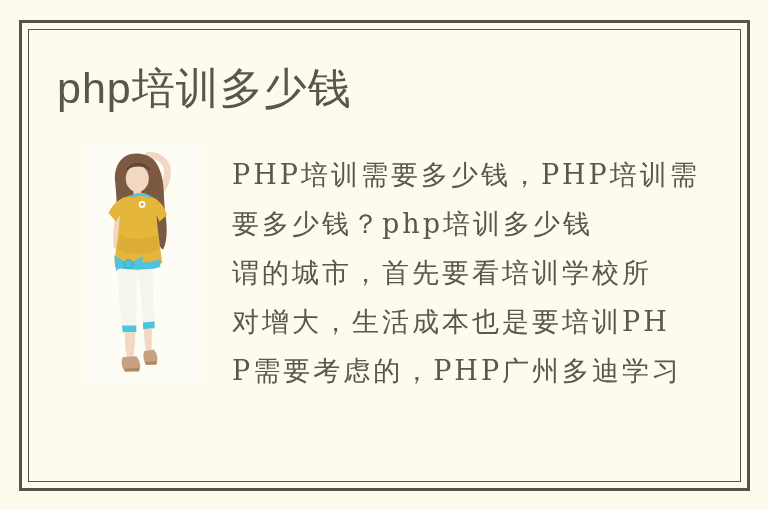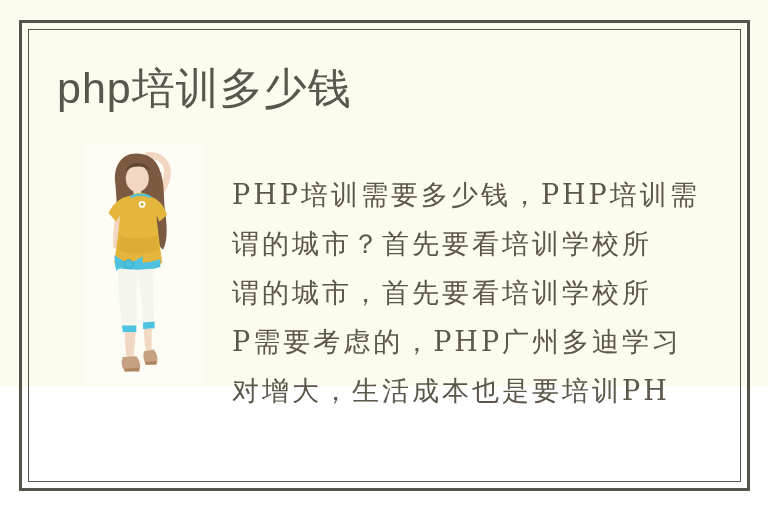--- a/index.html
+++ b/index.html
@@ -5,21 +5,21 @@
   html, body {
     margin: 0;
     padding: 0;
     width: 768px;
     height: 510px;
     overflow: hidden;
   }
   .page {
     position: relative;
     width: 768px;
-    height: 386px;
+    height: 510px;
     background: var(--background, #fcfbee);
     font-family: "Liberation Sans", sans-serif;
   }
   .frame-outer {
     position: absolute;
     left: 19px;
     top: 20px;
     width: 731px;
     height: 471px;
     border: 3px solid var(--frame_color, #55534a);
@@ -54,21 +54,21 @@
     background: var(--photo_background, #fdfdf6);
   }
   .photo svg {
     width: 100%;
     height: 100%;
     display: block;
   }
   .article-body {
     position: absolute;
     left: 232px;
-    top: 170px;
+    top: 150px;
     width: 440px;
     color: var(--text_color, #5d564a);
     font-family: "DejaVu Serif", serif;
     font-size: 27px;
     line-height: 49px;
     letter-spacing: 3px;
   }
   .article-line {
     white-space: nowrap;
   }
@@ -126,19 +126,19 @@
 
       <path d="M38,222 L52,221 C56,226 57,231 55,236 L40,237 C36,232 36,226 38,222 Z" fill="var(--shoe_color,#c7a282)"></path>
       <path d="M40,234 L55,233 L55,237 L40,237 Z" fill="var(--shoe_dark,#aa8560)"></path>
       <path d="M60,216 L70,214 C74,218 75,224 73,229 L62,230 C59,225 59,220 60,216 Z" fill="var(--shoe_color,#c7a282)"></path>
       <path d="M61,227 L73,226 L73,230 L62,230 Z" fill="var(--shoe_dark,#aa8560)"></path>
     </svg>
   </div>
 
   <div class="article-body">
     <div class="article-line">PHP培训需要多少钱，PHP培训需</div>
-    <div class="article-line">谓的城市？首先要看培训学校所</div>
+    <div class="article-line">要多少钱？php培训多少钱</div>
     <div class="article-line">谓的城市，首先要看培训学校所</div>
+    <div class="article-line">对增大，生活成本也是要培训PH</div>
     <div class="article-line">P需要考虑的，PHP广州多迪学习</div>
-    <div class="article-line">对增大，生活成本也是要培训PH</div>
   </div>
 
 </div>
 
 </body></html>

